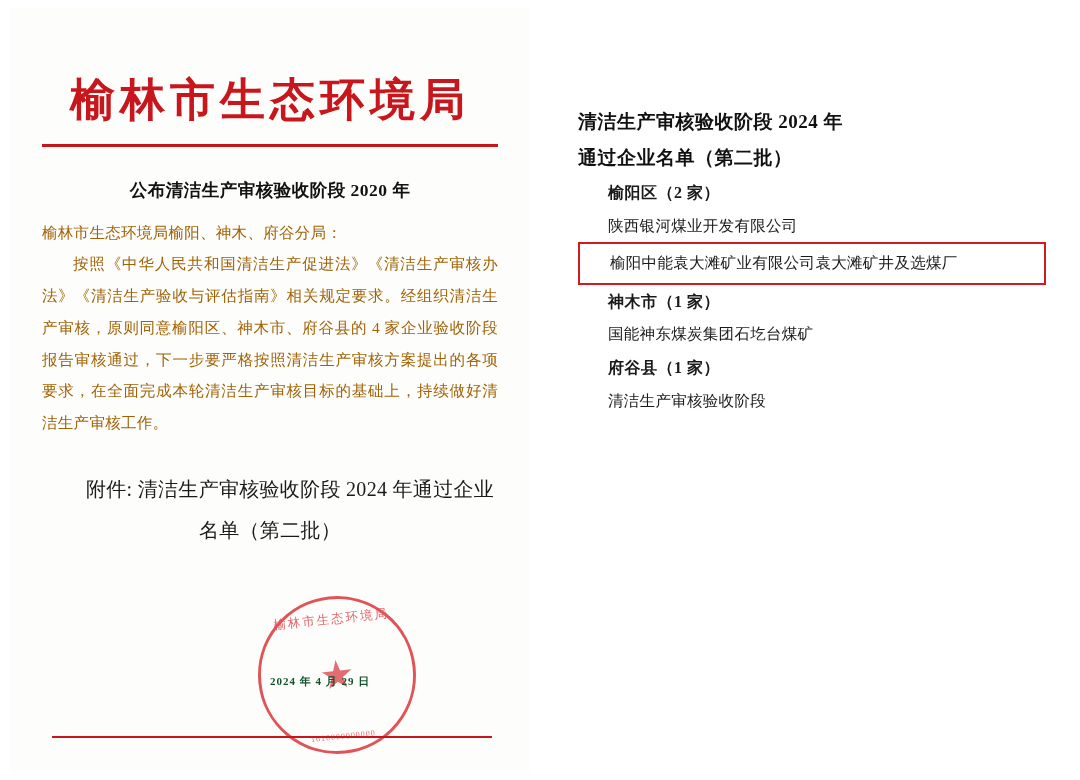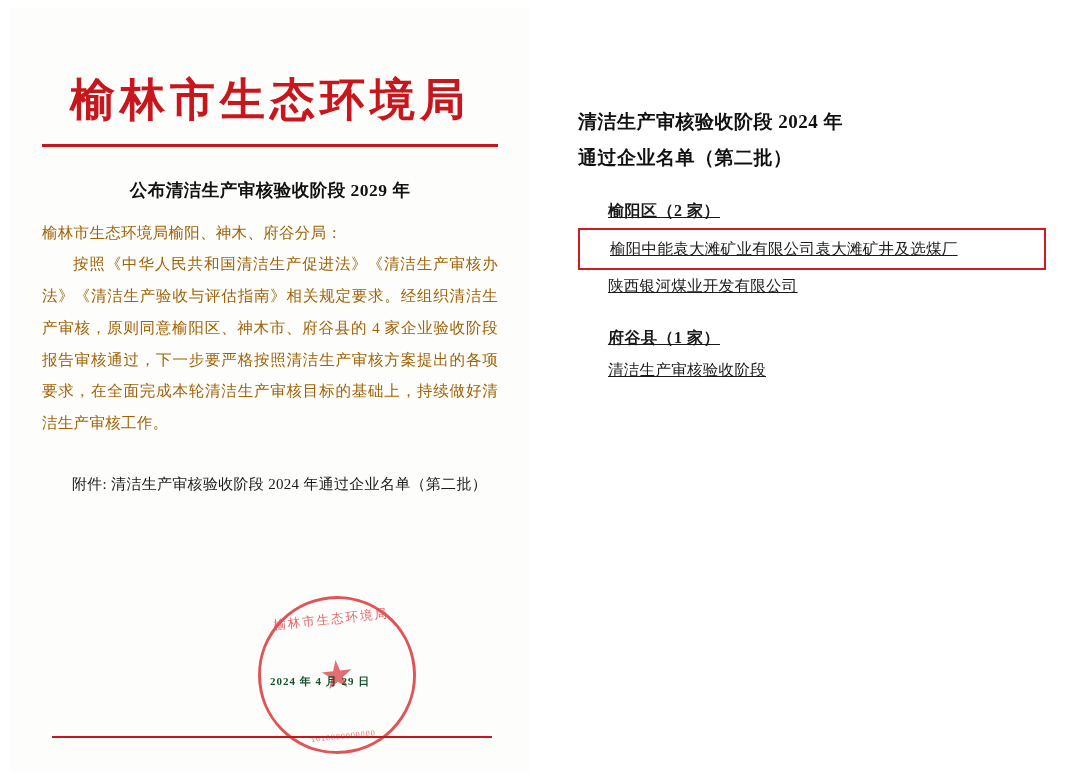--- a/index.html
+++ b/index.html
@@ -71,24 +71,25 @@
     color: #a16207;
   }
   .body-text p {
     margin: 0;
   }
   .body-text p.indent {
     text-indent: 2em;
   }
   .attach {
     margin-top: 30px;
-    font-size: 15px;
+    font-size: 20px;
     line-height: 2.05;
     text-indent: 2em;
     letter-spacing: 0.3px;
+    text-align: center;
   }
   
   .seal-wrap {
     position: absolute;
     left: 248px;
     top: 588px;
     width: 180px;
     height: 120px;
   }
   .seal {
@@ -170,22 +171,20 @@
   }
   .list-title {
     text-align: left;
     font-weight: bold;
     font-size: 19px;
     line-height: 1.9;
     letter-spacing: 0.5px;
     color: #111;
   }
   .group {
-    margin-top: 18px;
-    text-decoration: underline;
   }
   .group-head {
     font-weight: bold;
     font-size: 16px;
     letter-spacing: 0.5px;
     margin-left: 30px;
     line-height: 2.1;
   }
   .group-item {
     font-size: 15.5px;
@@ -207,21 +206,21 @@
 
 <div class="page">
 
   <div class="left-doc">
     <div class="left-inner">
 
       <div class="org-title">榆林市生态环境局</div>
       <div class="red-rule"></div>
 
       <div class="doc-heading">
-        <div>公布清洁生产审核验收阶段 2029 年</div>
+        <div>公布清洁生产审核验收阶段 2020 年</div>
       </div>
 
       <div class="body-text">
         <p>榆林市生态环境局榆阳、神木、府谷分局：</p>
         <p class="indent">按照《中华人民共和国清洁生产促进法》《清洁生产审核办法》《清洁生产验收与评估指南》相关规定要求。经组织清洁生产审核，原则同意榆阳区、神木市、府谷县的 4 家企业验收阶段报告审核通过，下一步要严格按照清洁生产审核方案提出的各项要求，在全面完成本轮清洁生产审核目标的基础上，持续做好清洁生产审核工作。</p>
       </div>
 
       <div class="attach">附件: 清洁生产审核验收阶段 2024 年通过企业名单（第二批）</div>
     </div>
 
@@ -240,24 +239,28 @@
   <div class="right-doc">
     <div class="right-inner">
 
       <div class="list-title">
         <div>清洁生产审核验收阶段 2024 年</div>
         <div>通过企业名单（第二批）</div>
       </div>
 
       <div class="group">
         <div class="group-head">榆阳区（2 家）</div>
+        <div class="group-item">陕西银河煤业开发有限公司</div>
         <div class="group-item highlight">榆阳中能袁大滩矿业有限公司袁大滩矿井及选煤厂</div>
-        <div class="group-item">陕西银河煤业开发有限公司</div>
-      </div>
-
+      </div>
+
+      <div class="group">
+        <div class="group-head">神木市（1 家）</div>
+        <div class="group-item">国能神东煤炭集团石圪台煤矿</div>
+      </div>
 
       <div class="group">
         <div class="group-head">府谷县（1 家）</div>
         <div class="group-item">清洁生产审核验收阶段</div>
       </div>
 
     </div>
   </div>
 
 </div>

